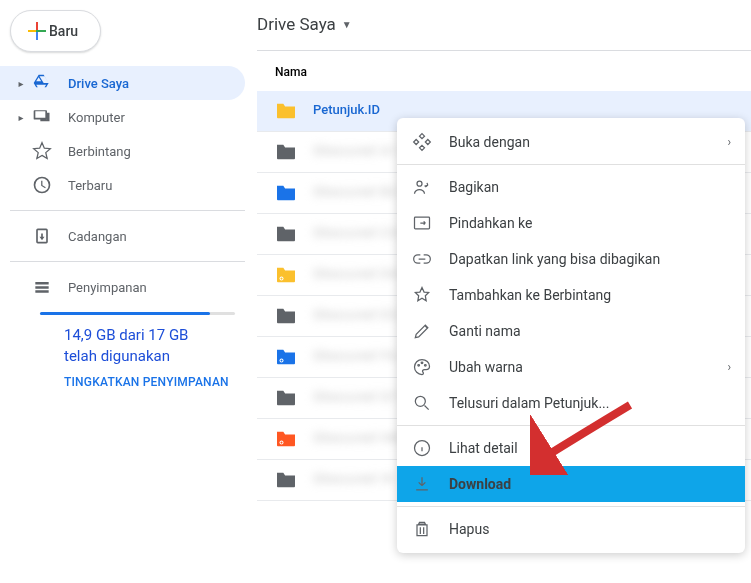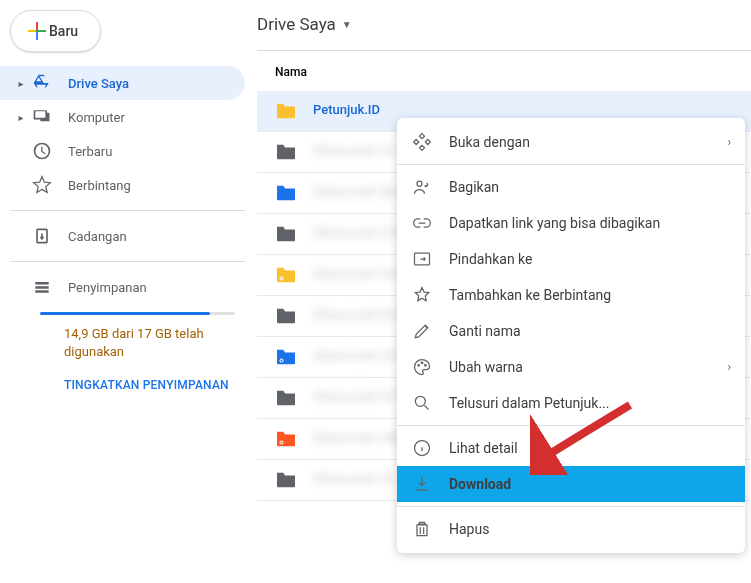--- a/index.html
+++ b/index.html
@@ -12,21 +12,21 @@
 .plus-icon svg { width: 24px; height: 24px; }
 .nav-item { display: flex; align-items: center; padding: 7px 0 7px 12px; font-size: 13px; color: #5f6368; border-top-right-radius: 20px; border-bottom-right-radius: 20px; cursor: pointer; }
 .nav-item.active { background: #e8f0fe; color: #1967d2; font-weight: 500; }
 .nav-item .expand { width: 18px; display: flex; align-items: center; justify-content: center; color: #5f6368; font-size: 10px; }
 .nav-item .icon { width: 24px; display: flex; align-items: center; justify-content: center; margin-right: 14px; }
 .nav-item svg { width: 20px; height: 20px; fill: #5f6368; }
 .nav-item.active svg { fill: #1967d2; }
 .divider { height: 1px; background: #dadce0; margin: 8px 0 8px 10px; }
 .storage-bar { height: 3px; background: #e0e0e0; margin: 8px 10px 10px 40px; position: relative; border-radius: 2px; }
 .storage-bar-fill { height: 100%; background: #1a73e8; border-radius: 2px; }
-.storage-text { font-size: 13px; color: #a16207; margin-left: 64px; margin-bottom: 17px; line-height: 1.4; max-width: 150px; }
+.storage-text { font-size: 15px; color: #1d4ed8; margin-left: 64px; margin-bottom: 8px; line-height: 1.4; max-width: 150px; }
 .storage-upgrade { font-size: 12px; color: #1a73e8; font-weight: 500; margin-left: 64px; cursor: pointer; letter-spacing: 0.2px; }
 .main { flex: 1; padding-left: 12px; }
 .breadcrumb { display: flex; align-items: center; padding: 14px 0 16px 0; font-size: 17px; color: #3c4043; border-bottom: 1px solid #dadce0; }
 .breadcrumb .tri { margin-left: 6px; color: #5f6368; font-size: 10px; }
 .col-header { font-size: 12px; color: #000000; font-weight: 500; padding: 14px 0 12px 18px; }
 .file-row { display: flex; align-items: flex-start; padding: 11px 0 11px 18px; border-bottom: 1px solid #e8eaed; font-size: 13px; }
 .file-row.selected { background: #e8f0fe; color: #1967d2; font-weight: 500; }
 .folder-icon { width: 22px; height: 18px; margin-right: 16px; position: relative; }
 .folder-icon svg { width: 22px; height: 18px; }
 .blurred { color: #bdbdbd; filter: blur(4px); letter-spacing: 1px; }
@@ -73,33 +73,33 @@
             <svg viewBox="0 0 24 24">
               <path d="M4 5h12v8H4zm14 2h3v10H10v-2h8zM3 4a1 1 0 00-1 1v9a1 1 0 001 1h14a1 1 0 001-1V5a1 1 0 00-1-1z"></path>
             </svg>
           </span>
           <span>Komputer</span>
         </div>
         <div class="nav-item">
           <span class="expand"></span>
           <span class="icon">
             <svg viewBox="0 0 24 24">
+              <path d="M12 17.27L18.18 21l-1.64-7.03L22 9.24l-7.19-.61L12 2 9.19 8.63 2 9.24l5.46 4.73L5.82 21z" fill="none" stroke="#5f6368" stroke-width="1.5"></path>
+            </svg>
+          </span>
+          <span>Berbintang</span>
+        </div>
+        <div class="nav-item">
+          <span class="expand"></span>
+          <span class="icon">
+            <svg viewBox="0 0 24 24">
               <path d="M12 2a10 10 0 100 20 10 10 0 000-20zm0 18a8 8 0 110-16 8 8 0 010 16zm.5-13H11v6l4.75 2.85.75-1.23-4-2.37z"></path>
             </svg>
           </span>
           <span>Terbaru</span>
-        </div>
-        <div class="nav-item">
-          <span class="expand"></span>
-          <span class="icon">
-            <svg viewBox="0 0 24 24">
-              <path d="M12 17.27L18.18 21l-1.64-7.03L22 9.24l-7.19-.61L12 2 9.19 8.63 2 9.24l5.46 4.73L5.82 21z" fill="none" stroke="#5f6368" stroke-width="1.5"></path>
-            </svg>
-          </span>
-          <span>Berbintang</span>
         </div>
       </div>
     <div class="divider"></div>
 
     <div class="nav-item">
       <span class="expand"></span>
       <span class="icon">
           <svg viewBox="0 0 24 24">
             <path fill="#5f6368" d="M17 3H7a2 2 0 00-2 2v14a2 2 0 002 2h10a2 2 0 002-2V5a2 2 0 00-2-2zm0 16H7V5h10v14zM12 17l3-4h-2V9h-2v4H9l3 4z"></path>
           </svg>
@@ -218,33 +218,33 @@
         <svg viewBox="0 0 24 24">
           <circle cx="9" cy="8" r="3"></circle>
           <path d="M3 20c0-3 3-5 6-5s6 2 6 5M15 11l4-1m0 0l-1-3m1 3l-3 2"></path>
         </svg>
       </span>
       <span>Bagikan</span>
     </div>
     <div class="ctx-item">
       <span class="icon">
         <svg viewBox="0 0 24 24">
-          <path d="M10 7H7a5 5 0 000 10h3m4-10h3a5 5 0 010 10h-3M8 12h8"></path>
-        </svg>
-      </span>
-      <span>Dapatkan link yang bisa dibagikan</span>
-    </div>
-    <div class="ctx-item">
-      <span class="icon">
-        <svg viewBox="0 0 24 24">
           <rect x="3" y="5" width="18" height="14" rx="1"></rect>
           <path d="M10 12h6m0 0l-2-2m2 2l-2 2"></path>
         </svg>
       </span>
       <span>Pindahkan ke</span>
+    </div>
+    <div class="ctx-item">
+      <span class="icon">
+        <svg viewBox="0 0 24 24">
+          <path d="M10 7H7a5 5 0 000 10h3m4-10h3a5 5 0 010 10h-3M8 12h8"></path>
+        </svg>
+      </span>
+      <span>Dapatkan link yang bisa dibagikan</span>
     </div>
     <div class="ctx-item">
       <span class="icon">
         <svg viewBox="0 0 24 24">
           <path d="M12 3l2.5 5.5L20 9l-4 4 1 6-5-3-5 3 1-6-4-4 5.5-.5z"></path>
         </svg>
       </span>
       <span>Tambahkan ke Berbintang</span>
     </div>
     <div class="ctx-item">

